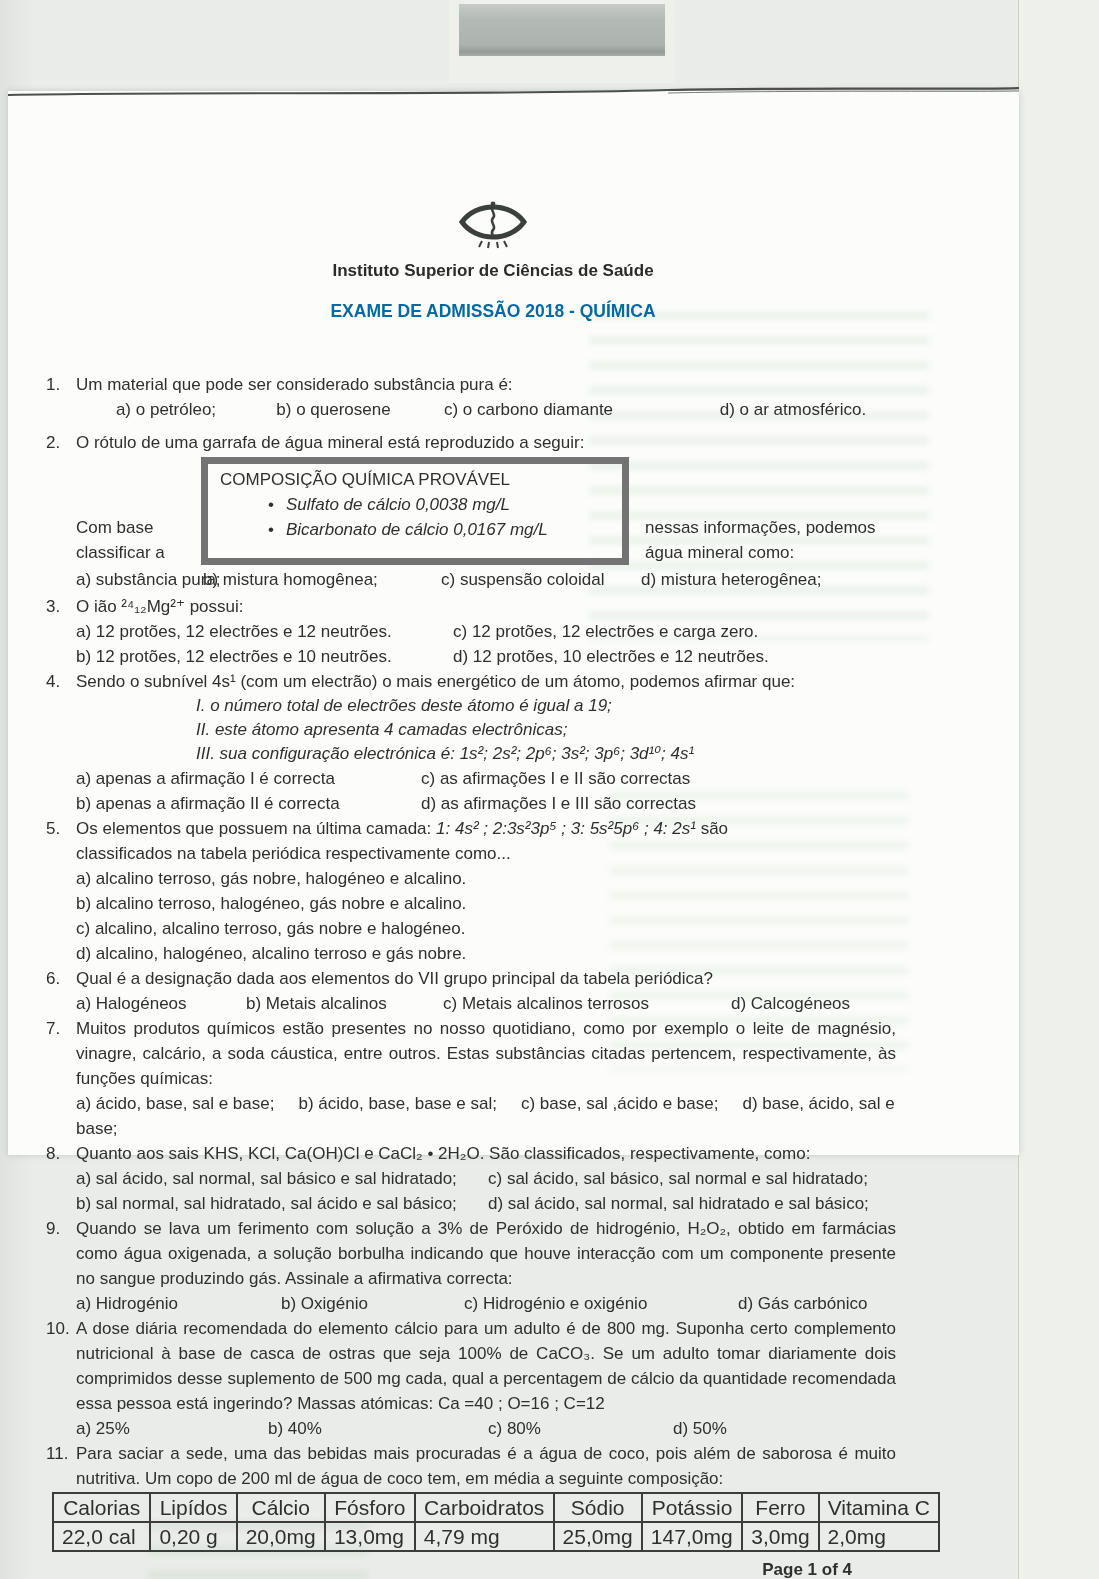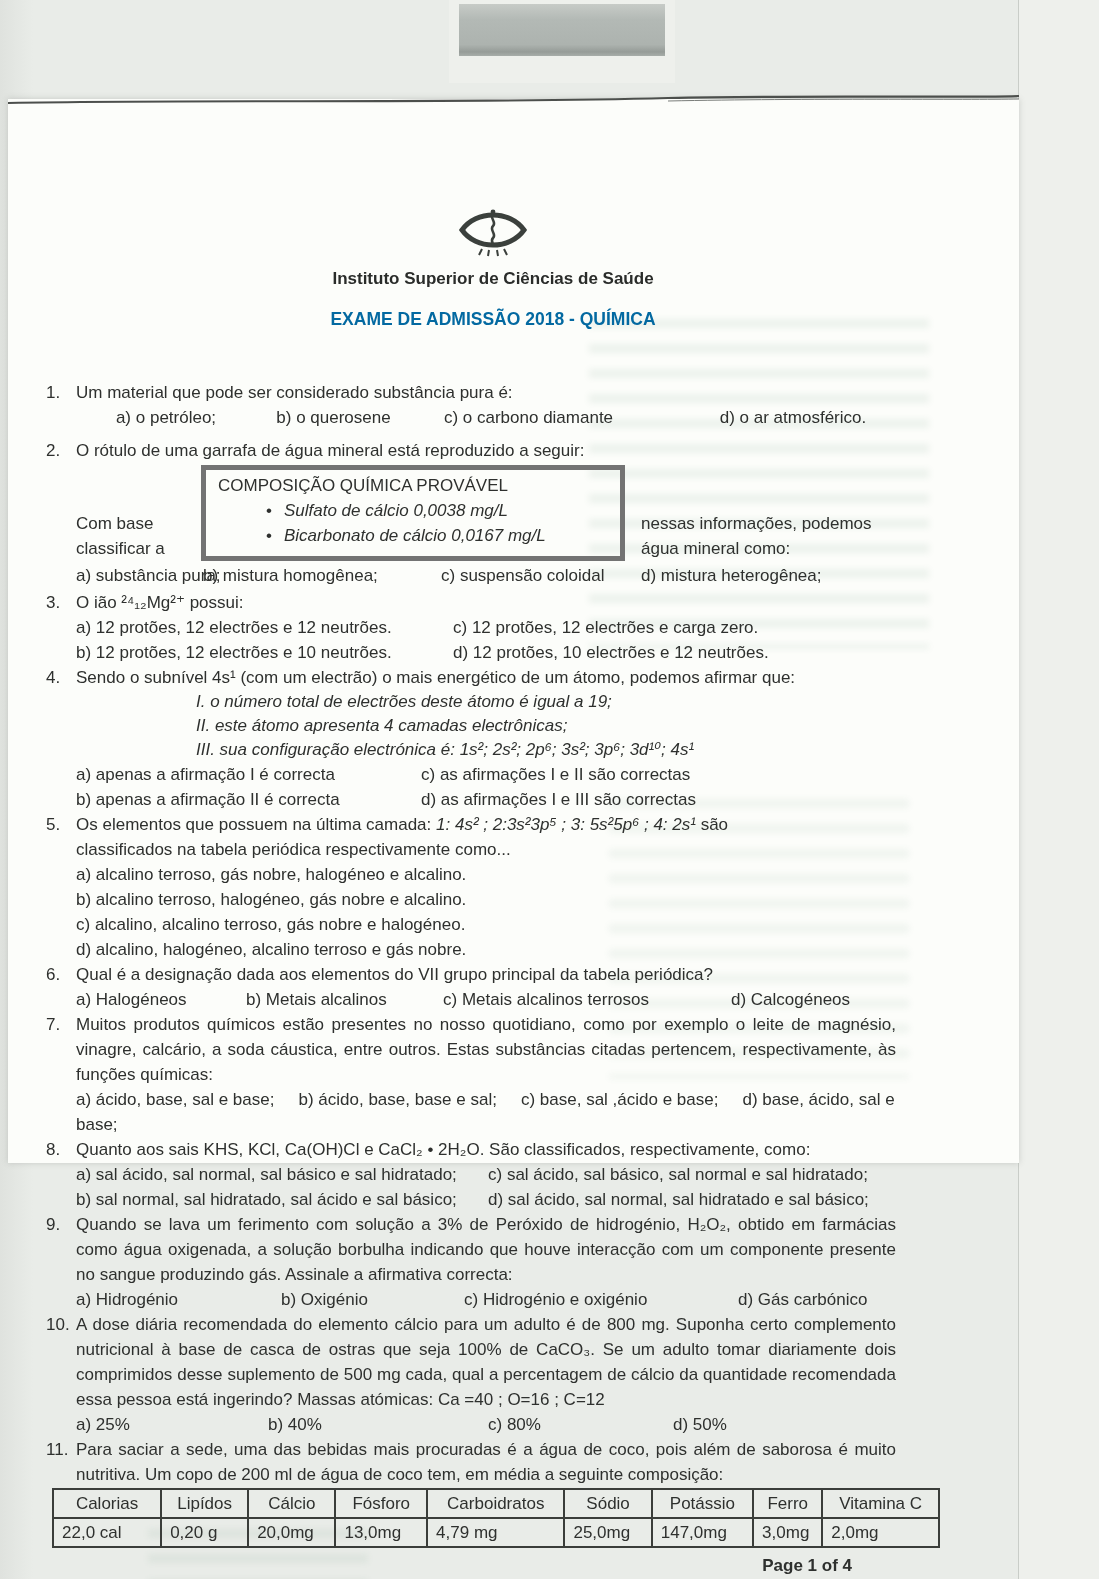--- a/index.html
+++ b/index.html
@@ -13,21 +13,21 @@
   .tab { position:absolute; left:449px; top:0; width:226px; height:83px; background:#eef0ec; }
   .tab-inner {
     margin:4px 10px 0 10px; height:52px;
     background:linear-gradient(180deg,#c7cbc7 0%, #b3b9b5 30%, #adb3af 78%, #969c98 92%, #a7ada9 100%);
   }
   
   .bg-right { position:absolute; right:0; top:0; width:80px; height:1579px;
     background:#eef0ec; border-left:1px solid #c9cdc8; }
   
   .page {
-    position:absolute; left:8px; top:99px; width:1011px; height:1064px;
+    position:absolute; left:8px; top:91px; width:1011px; height:1064px;
     background:#fcfdfa; z-index:2;
     box-shadow:0 0 6px rgba(90,95,90,.25);
   }
   .page-edge { position:absolute; left:0; top:-5px; width:1011px; height:12px; z-index:3; }
   .content { position:absolute; inset:0; padding:104px 79px 0 38px; box-sizing:border-box; }
   
   .smudge { position:absolute; filter:blur(3px); opacity:.10; pointer-events:none;
     background:repeating-linear-gradient(180deg, rgba(90,140,110,.9) 0 9px, transparent 9px 25px); }
   .sm1 { right:90px; top:220px; width:340px; height:330px; }
   .sm2 { right:110px; top:700px; width:300px; height:280px; opacity:.08; }
@@ -52,34 +52,34 @@
   .opts-q6 { grid-template-columns:170px 197px 288px auto; }
   .opts-q9 { grid-template-columns:205px 183px 274px auto; }
   .opts-q10 { grid-template-columns:192px 220px 185px auto; }
   .inline-opts span { margin-right:24px; }
   .mb8 { margin-bottom:8px; }
   .mb2 { margin-bottom:2px; }
 
   
   .q2-row { display:flex; align-items:flex-end; margin:2px 0; }
   .q2-left { width:125px; flex:none; }
-  .q2-box { width:390px; flex:none; border:5px solid #737373; padding:3px 12px 8px 12px; }
+  .q2-box { width:390px; flex:none; border:7px solid #737373; padding:3px 12px 16px 12px; }
   .q2-box-title { font-size:17px; }
   .q2-bullet { font-style:italic; margin-left:48px; }
   .q2-bullet .dot { font-style:normal; margin-right:12px; }
   .q2-right { padding-left:16px; }
 
   .stmts { margin-left:120px; font-style:italic; line-height:24px; }
 
   .formula { font-style:italic; }
 
   
   table.comp { border-collapse:collapse; margin:1px 0 0 6px; }
   table.comp th, table.comp td {
-    border:2px solid #3a3d3a; font-size:17px; font-weight:normal;
+    border:2px solid #3a3d3a; font-size:21px; font-weight:normal;
     padding:1px 8px; text-align:left; height:24px; white-space:nowrap;
   }
   table.comp th { text-align:center; }
   .col-cal{width:96px}.col-lip{width:72px}.col-ca{width:72px}.col-fos{width:77px}
   .col-carb{width:124px}.col-sod{width:72px}.col-pot{width:87px}.col-fer{width:52px}.col-vit{width:102px}
 
   .page-num { text-align:right; padding-right:88px; font-weight:bold; margin-top:8px; font-size:17px; }
   .footer-left { margin-top:16px; font-size:17px; }
   .footer-left span { margin-right:18px; }
 </style>

